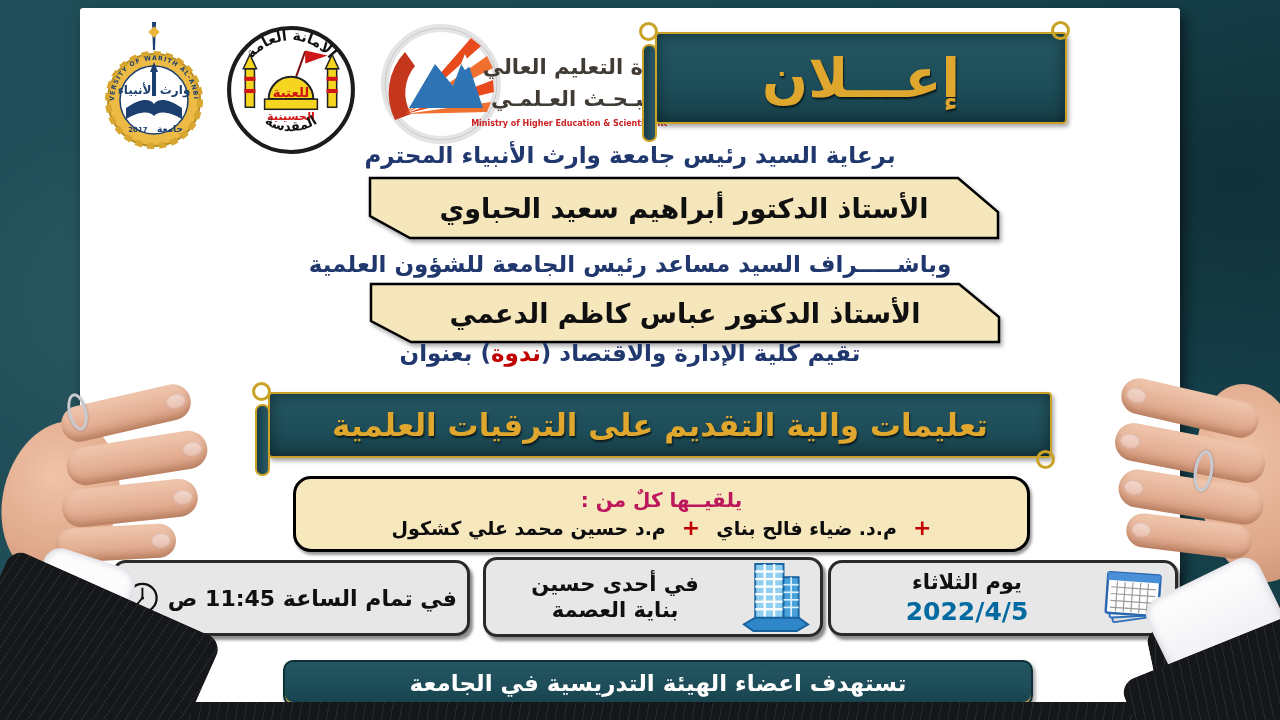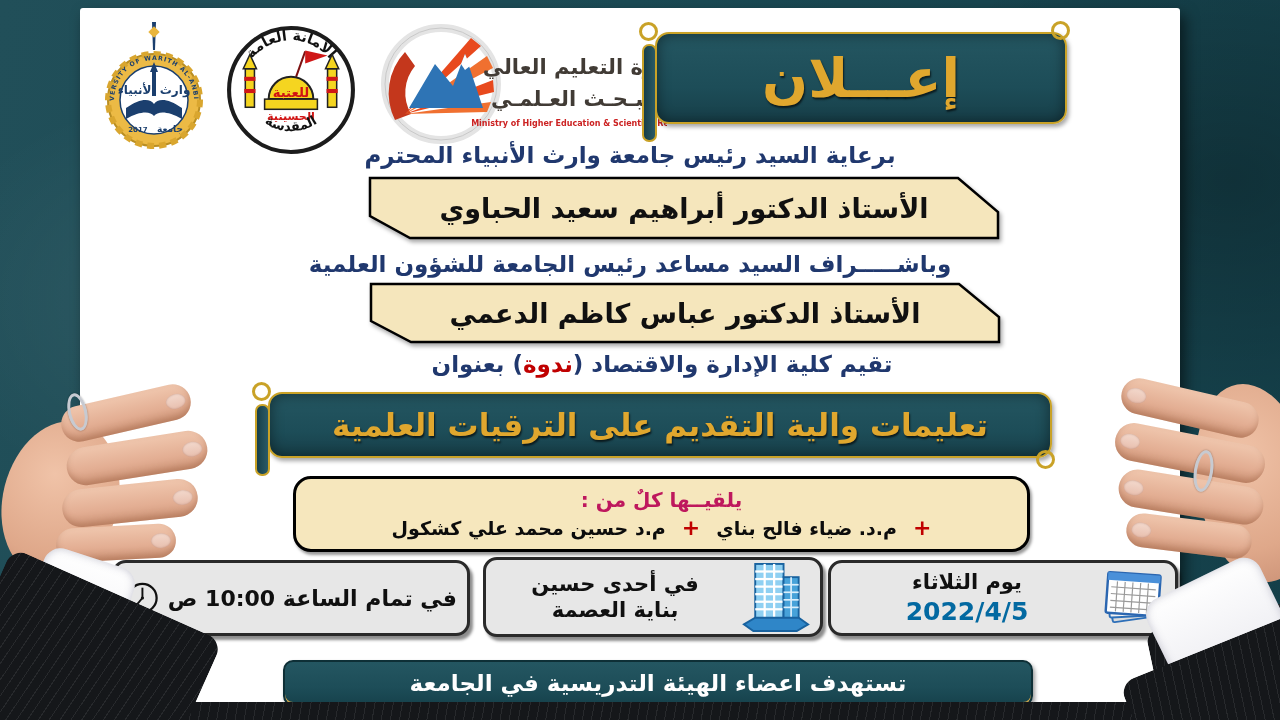--- a/index.html
+++ b/index.html
@@ -26,21 +26,21 @@
   .suit-right{left:1160px;top:612px;width:180px;height:160px;transform:rotate(-12deg);border-radius:12px;}
   
   .poster{
     position:absolute;z-index:1;left:80px;top:8px;width:1100px;height:702px;
     background:#fff;border-radius:3px;
     box-shadow:0 5px 0 rgba(63,52,140,.75), 5px 7px 14px rgba(0,0,0,.55);
   }
   
   .scroll{
     position:absolute;background:linear-gradient(180deg,#245661,#1d4d58 60%,#173f49);
-    border:2px solid #c9a227;border-radius:14px;
+    border:2px solid #c9a227;border-radius:4px;
     box-shadow:inset 0 0 14px rgba(0,0,0,.45), 2px 3px 4px rgba(0,0,0,.35);
   }
   .scroll .roll{
     position:absolute;left:-15px;top:10px;width:15px;height:calc(100% + 10px);
     background:linear-gradient(90deg,#173f49,#2a5a66);
     border:2px solid #c9a227;border-radius:7px;box-sizing:border-box;
   }
   .curl{position:absolute;width:13px;height:13px;border:3px solid #c9a227;border-radius:50%;background:transparent;}
   .scroll-text{
     position:absolute;inset:0;display:flex;align-items:center;justify-content:center;
@@ -197,21 +197,21 @@
 
   <div class="navy-line" style="top:243px;">وباشـــــراف السيد مساعد رئيس الجامعة للشؤون العلمية</div>
 
   <div class="name-banner" style="left:289px;top:274px;width:632px;height:62px;">
     <svg width="632" height="62" viewBox="0 0 632 62" preserveAspectRatio="none">
       <polygon points="2,2 590,2 630,35 630,60 42,60 2,39" fill="#f5e6bc" stroke="#000" stroke-width="2.5"></polygon>
     </svg>
     <div class="nm">الأستاذ الدكتور عباس كاظم الدعمي</div>
   </div>
 
-  <div class="navy-line" style="top:343px;padding-left:32px;" dir="rtl">
+  <div class="navy-line" style="top:332px;" dir="rtl">
     <span>تقيم كلية الإدارة والاقتصاد (</span><span class="red">ندوة</span><span>) بعنوان</span>
   </div>
 
   <div class="scroll" style="left:188px;top:384px;width:780px;height:62px;">
     <div class="roll"></div>
     <div class="curl" style="left:-18px;top:-12px;"></div>
     <div class="curl" style="right:-5px;bottom:-13px;"></div>
     <div class="scroll-text" style="font-size:31px;">تعليمات والية التقديم على الترقيات العلمية</div>
   </div>
 
@@ -278,21 +278,21 @@
       </g>
       <polygon points="2,66 14,59 60,59 70,66 58,73 12,73" fill="#2f86c8" stroke="#18629f" stroke-width="2"></polygon>
     </svg>
     <div class="info-col">
       <div class="t1">في أحدى حسين</div>
       <div class="t1">بناية العصمة</div>
     </div>
   </div>
 
   <div class="info-box" dir="rtl" style="left:32px;top:552px;width:358px;height:76px;">
-    <div class="t1" style="font-size:22px;">في تمام الساعة 10:00 ص</div>
+    <div class="t1" style="font-size:22px;">في تمام الساعة 11:45 ص</div>
     <svg width="50" height="50" viewBox="0 0 54 54">
       <circle cx="27" cy="27" r="22" fill="none" stroke="#101010" stroke-width="3.5"></circle>
       <line x1="27" y1="27" x2="27" y2="11" stroke="#101010" stroke-width="3"></line>
       <line x1="27" y1="27" x2="17" y2="39" stroke="#101010" stroke-width="3"></line>
       <circle cx="27" cy="27" r="2.5" fill="#101010"></circle>
     </svg>
   </div>
 
   <div class="footer-banner">
     <span>تستهدف اعضاء الهيئة التدريسية في الجامعة</span>

